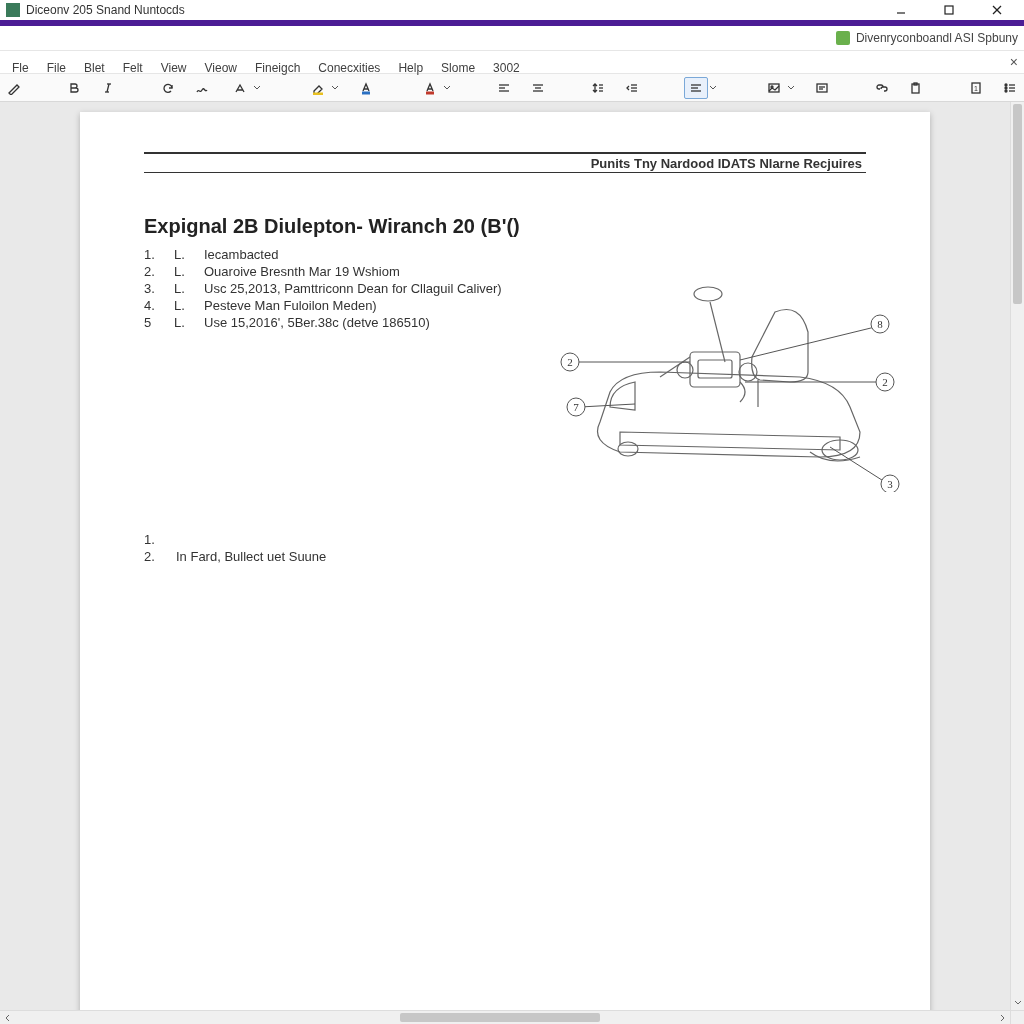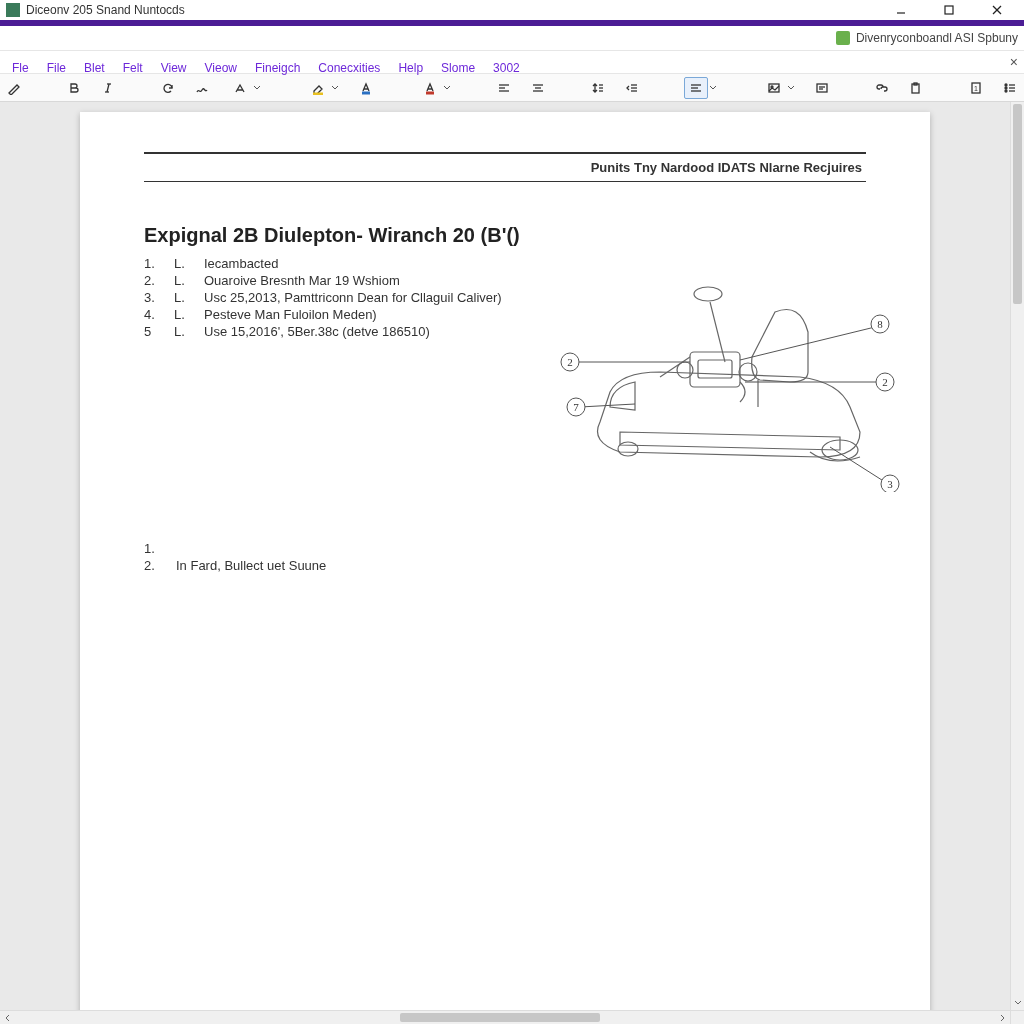--- a/index.html
+++ b/index.html
@@ -39,21 +39,21 @@
   .subbar .subtitle { color: #444; }
 
   
   .menubar {
     height: 24px; display: flex; align-items: center;
     padding: 0 4px; gap: 2px;
     border-top: 1px solid #e6e6e6;
     border-bottom: 1px solid #e6e6e6;
     position: relative;
   }
-  .menuitem { padding: 3px 8px; cursor: pointer; color: #6d28d9; margin-top: 12px; }
+  .menuitem { padding: 3px 8px; cursor: pointer; color: #404040; margin-top: 12px; }
   .menubar .closex {
     position: absolute; right: 6px; top: 3px; cursor:pointer;
     font-size: 14px; color:#555;
   }
 
   
   .toolbar {
     height: 28px; display: flex; align-items: center;
     padding: 0 6px; gap: 18px;
     border-bottom: 1px solid #d8d8d8;
@@ -83,21 +83,21 @@
   .page {
     position:absolute; left:80px; top:10px;
     width: 850px; height: 1100px;
     background:#fff;
     box-shadow: 0 2px 6px rgba(0,0,0,0.25);
   }
   .page-inner { padding: 40px 64px 40px 64px; }
 
   .doc-header-band {
     margin-top: 0px;
-    height: 30px;
+    height: 21px;
     border-top: 2px solid #333;
     border-bottom: 1.5px solid #333;
     display:flex; align-items:center; justify-content:flex-end;
     padding-right: 4px;
     font-weight:600; color:#333; font-size:13px;
   }
 
   .doc-title {
     margin-top: 42px;
     font-weight:700; font-size:20px; color:#222;

